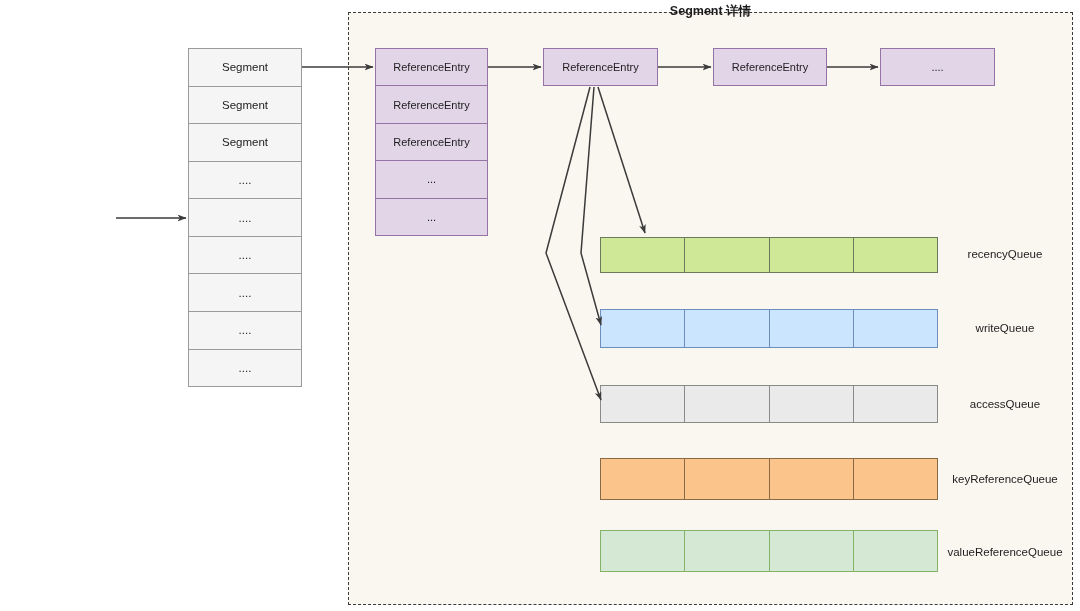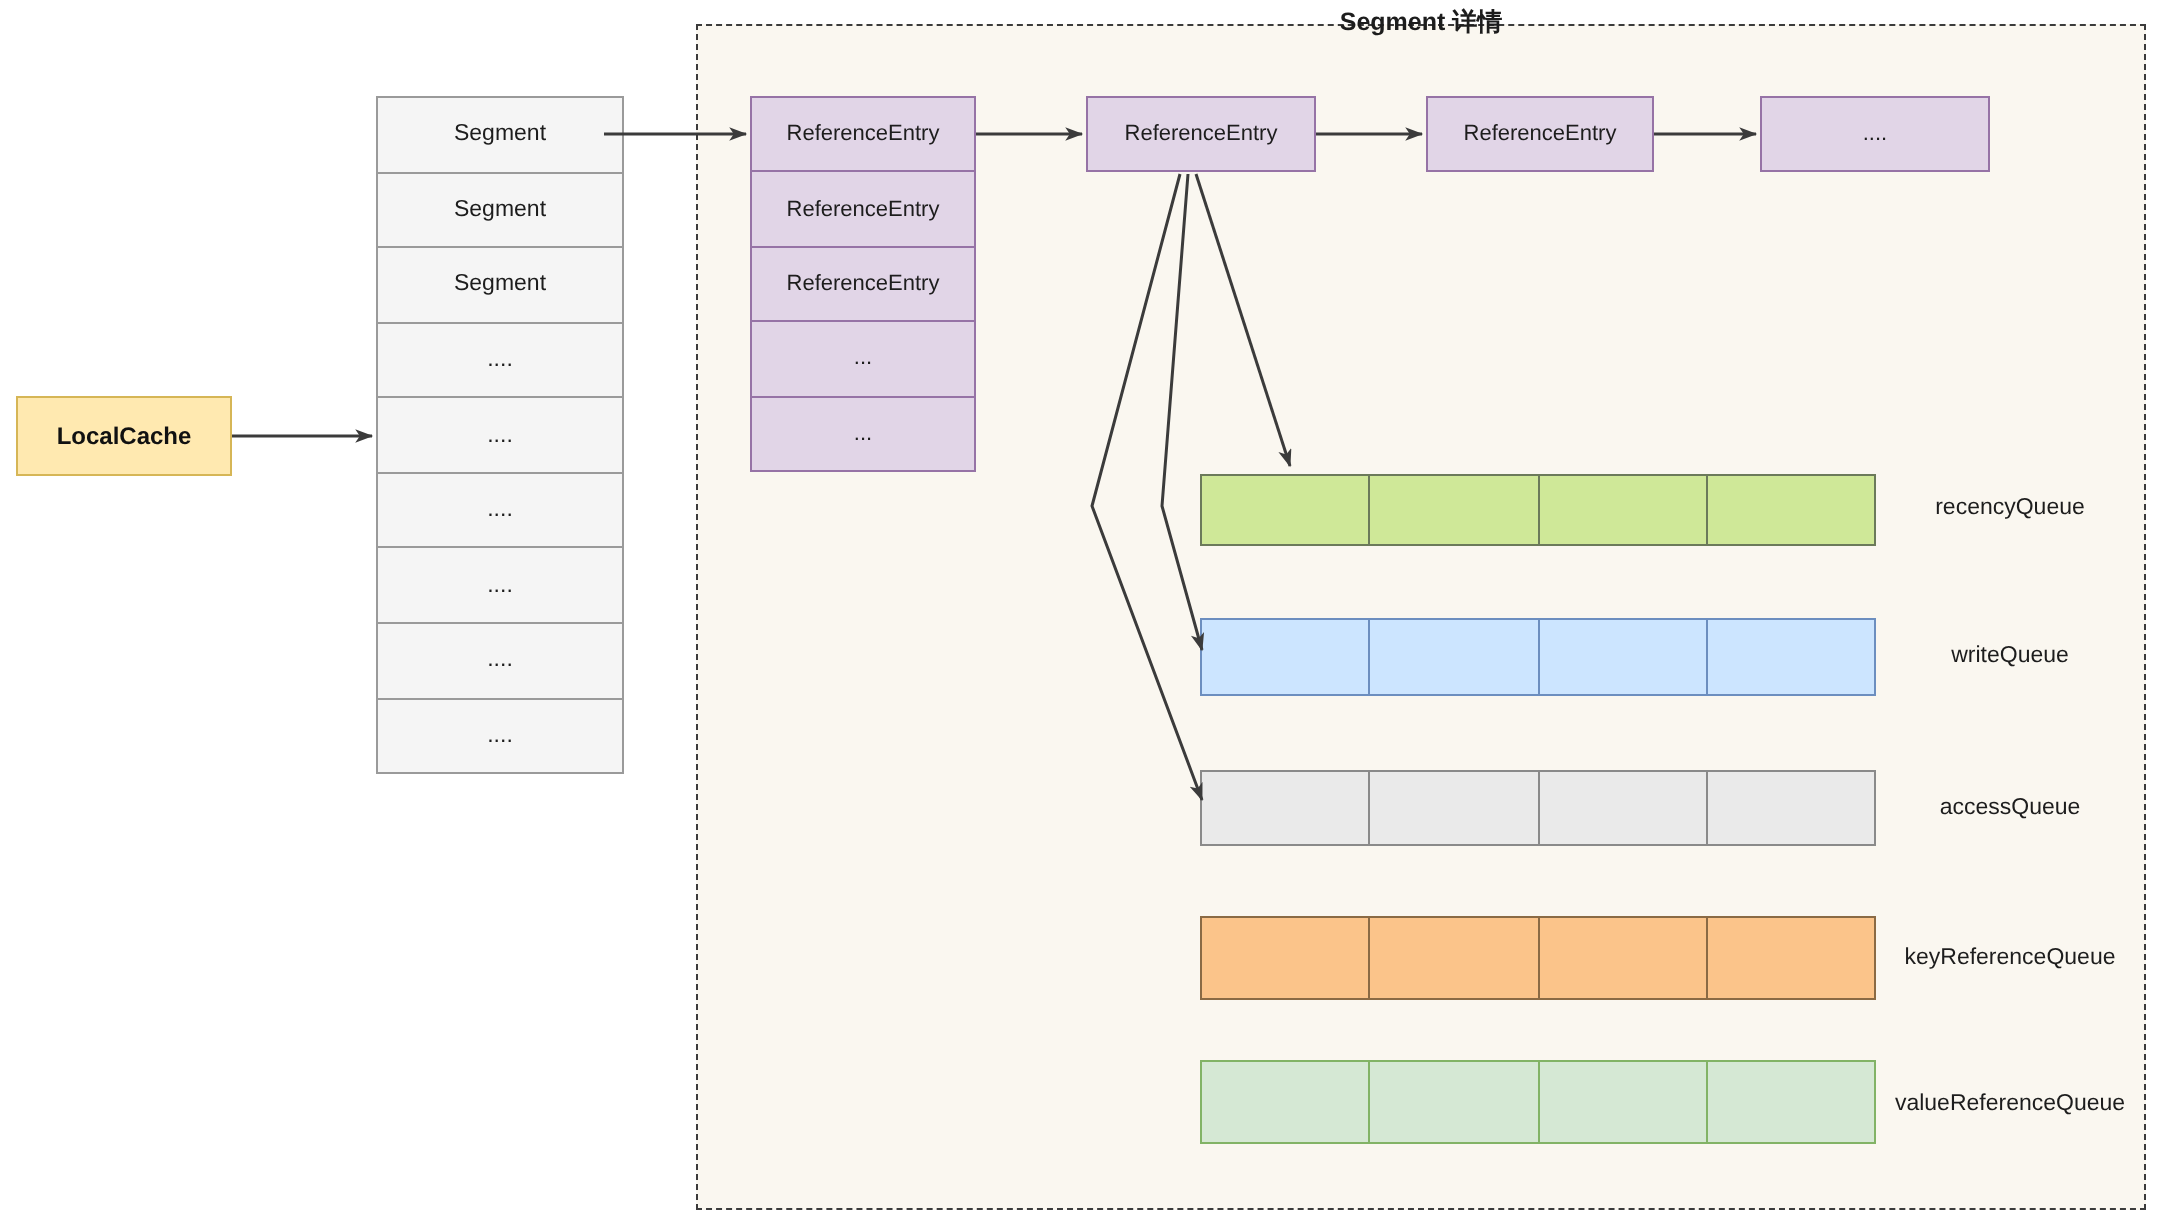--- a/index.html
+++ b/index.html
@@ -42,21 +42,21 @@
   #local-cache-box{
     left:8px; top:198px; width:108px; height:40px;
     background:#ffe9b0;
     border:1.3px solid #d6b656;
     display:flex;align-items:center;justify-content:center;
     font-size:12px;font-weight:bold;color:#111;
   }
 
   
   #segment-column{
-    left:188px; top:48px; width:124px; height:339px;
+    left:188px; top:48px; width:114px; height:339px;
     border:1.3px solid #9a9a9a;
     background:#f5f5f5;
     display:flex;flex-direction:column;
   }
   #segment-column .seg-cell{
     flex:1 1 0;
     border-bottom:1.3px solid #9a9a9a;
     display:flex;align-items:center;justify-content:center;
     font-size:11.5px;color:#1d1d1d;
     background:#f5f5f5;
@@ -116,23 +116,20 @@
   svg#wires{position:absolute;left:0;top:0;width:1080px;height:611px;overflow:visible;pointer-events:none;}
 </style>
 </head>
 <body>
 
 <div id="stage">
 
   <div class="abs" id="segment-detail-region"></div>
   <div class="abs" id="segment-detail-title">Segment 详情</div>
 
-  <div class="abs" id="local-cache-box">
-    <span>LocalCache</span>
-  </div>
 
   <div class="abs" id="segment-column" style="background: rgb(245, 245, 245); border-color: rgb(154, 154, 154);">
       <div class="seg-cell" style="border-bottom-color: rgb(154, 154, 154); background: rgb(245, 245, 245);">
         <span>Segment</span>
       </div>
       <div class="seg-cell" style="border-bottom-color: rgb(154, 154, 154); background: rgb(245, 245, 245);">
         <span>Segment</span>
       </div>
       <div class="seg-cell" style="border-bottom-color: rgb(154, 154, 154); background: rgb(245, 245, 245);">
         <span>Segment</span>

